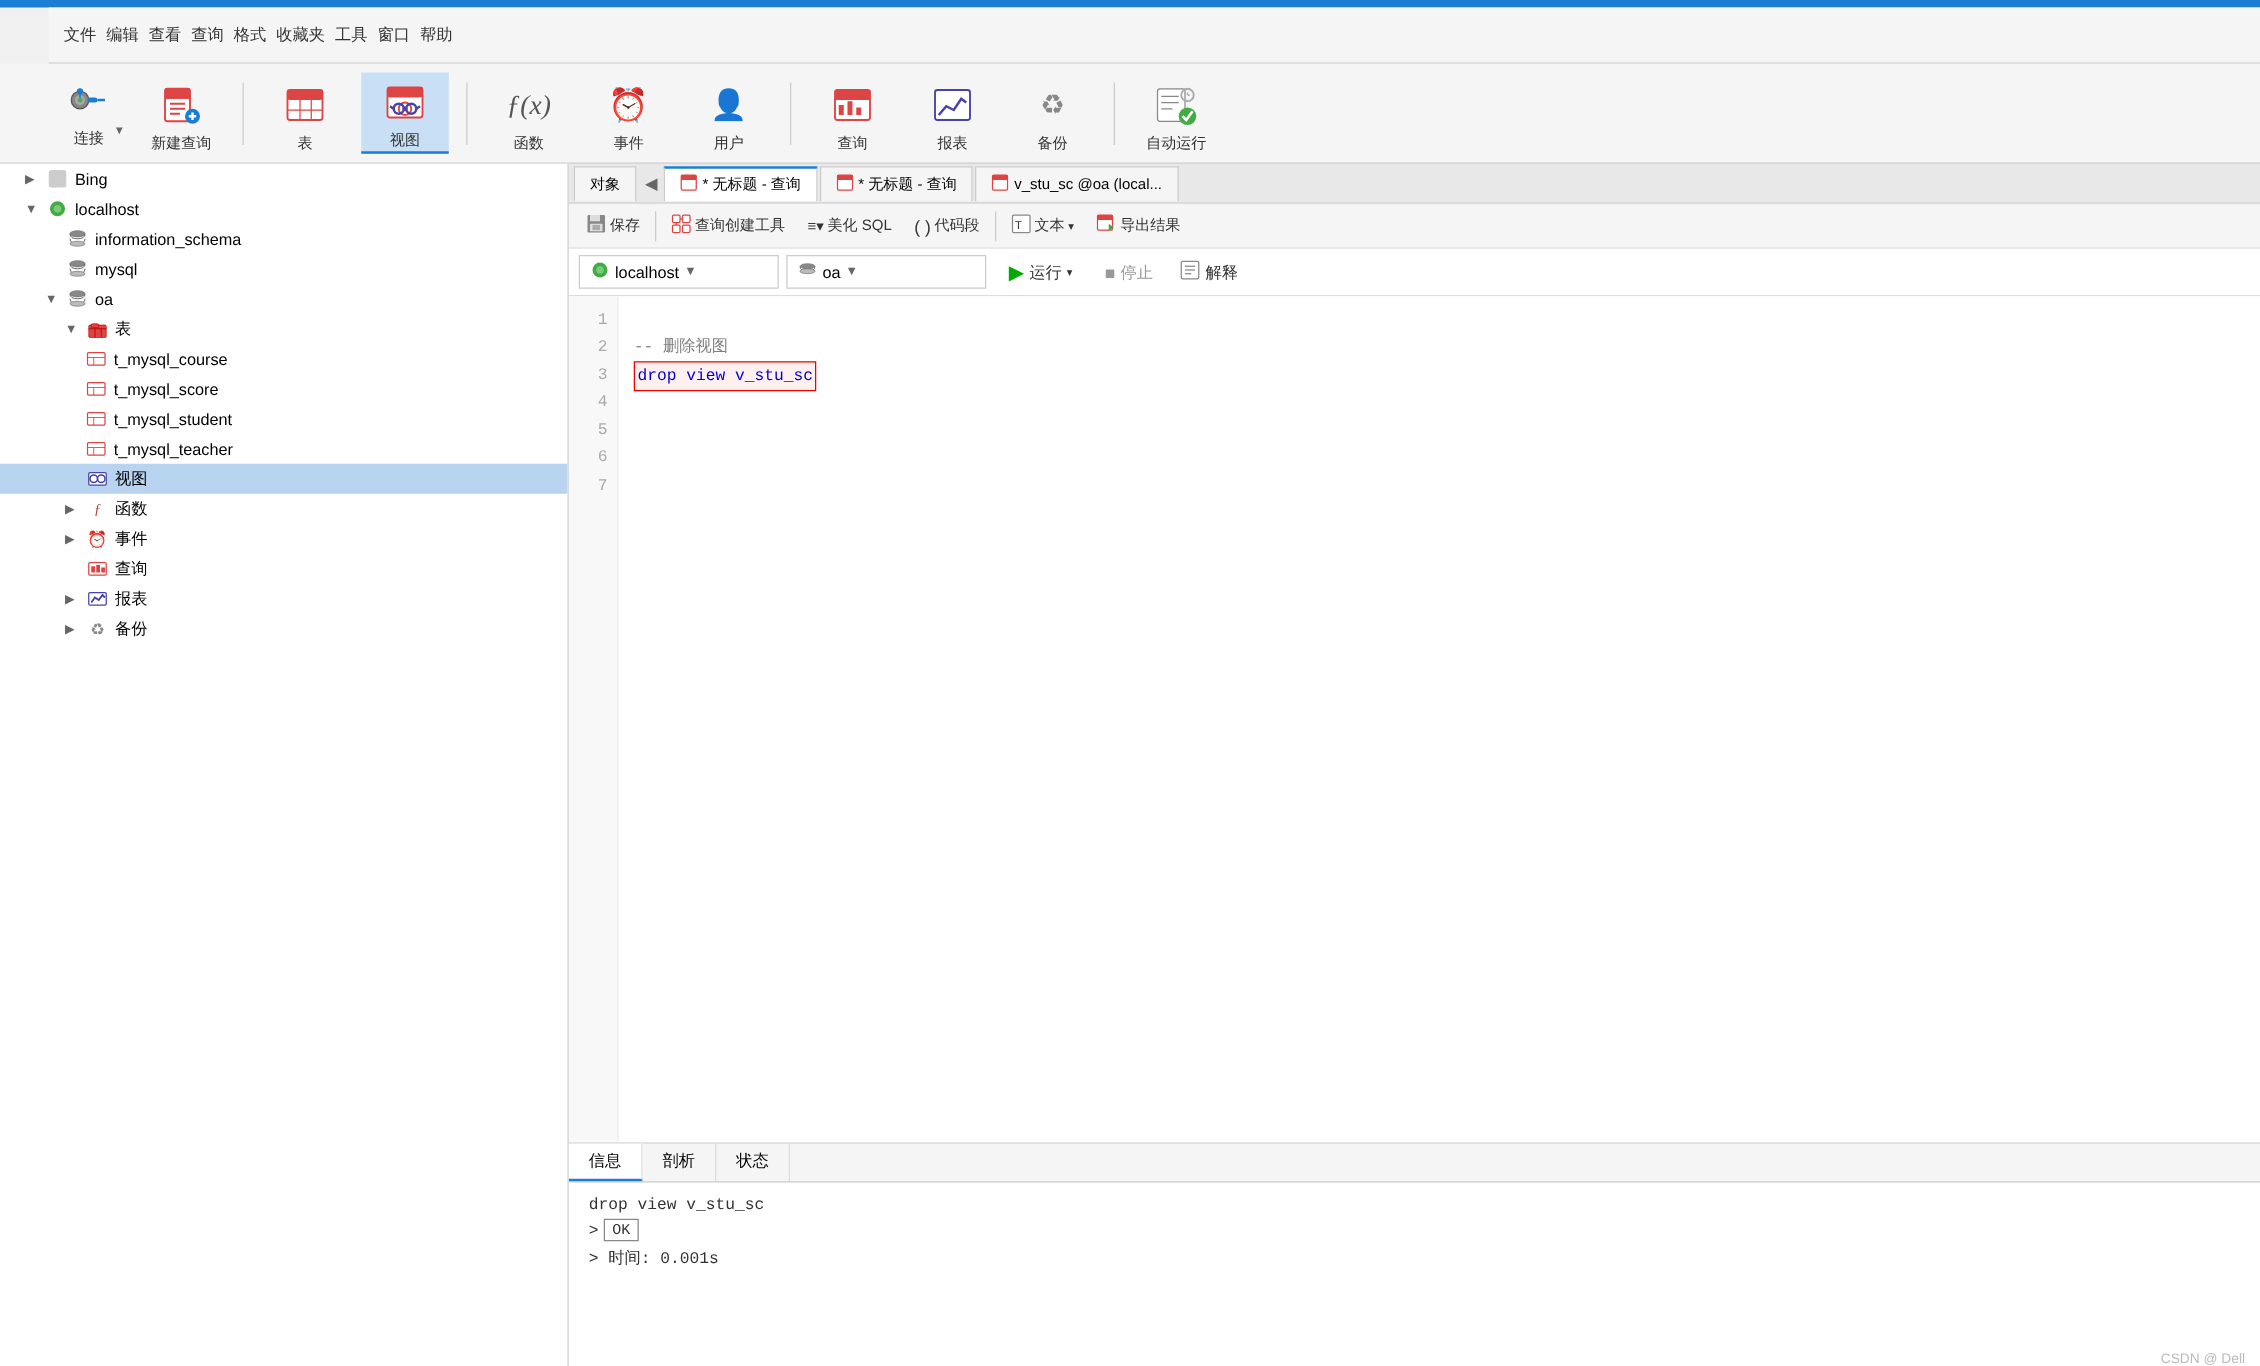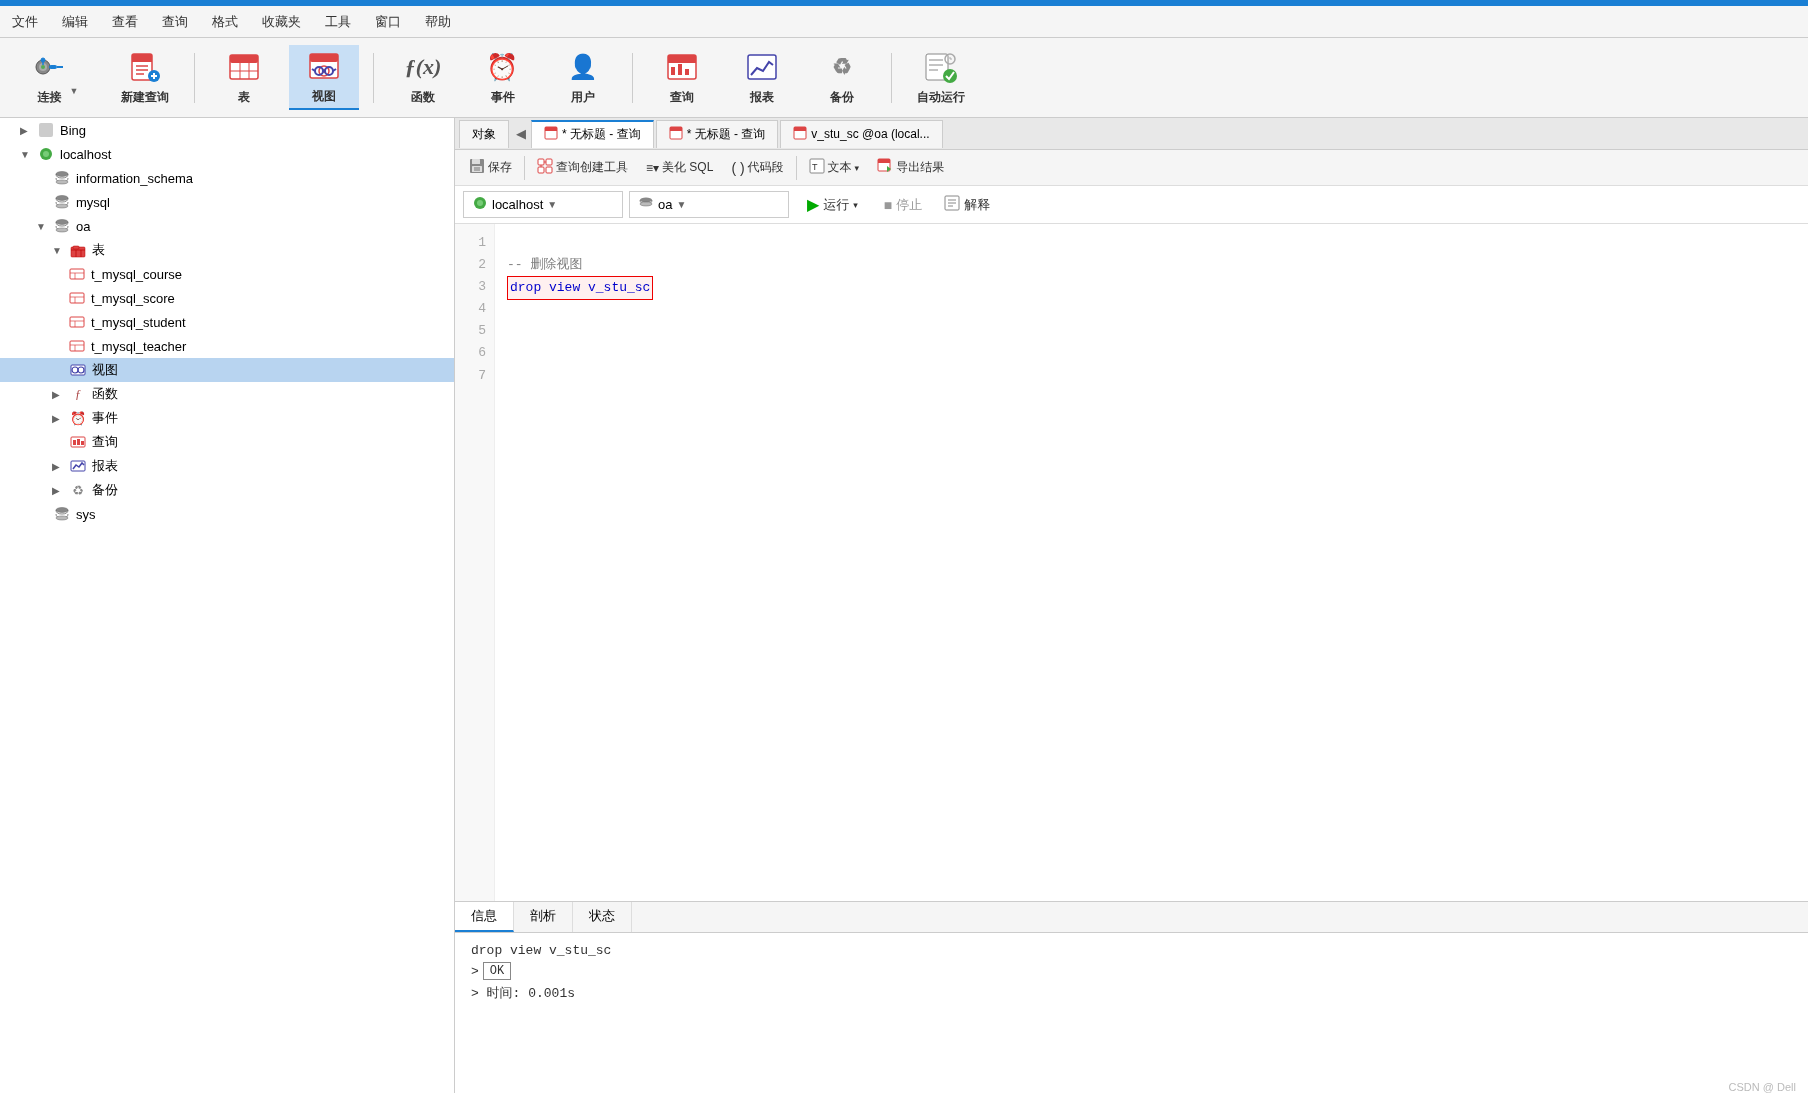--- a/index.html
+++ b/index.html
@@ -1,24 +1,24 @@
 <!DOCTYPE html>
 <html><head>
   <meta charset="utf-8">
   <style>
     * { box-sizing: border-box; margin: 0; padding: 0; }
     body { font-family: 'Microsoft YaHei', SimSun, sans-serif; font-size: 13px; background: #f0f0f0; overflow: hidden; width: 1808px; height: 1093px; }
 
     
-    .menu-bar { background: #f5f5f5; border-bottom: 1px solid #ccc; padding: 4px 8px; display: flex; gap: 16px; align-items: center; height: 32px; }
+    .menu-bar { background: #f5f5f5; border-bottom: 1px solid #ccc; padding: 4px 8px; display: flex; gap: 0; align-items: center; height: 45px; margin-left: 39px; }
     .menu-item { font-size: 13px; color: #333; cursor: pointer; padding: 2px 4px; }
 
     
     .toolbar { background: #f5f5f5; border-bottom: 1px solid #ccc; display: flex; align-items: center; padding: 6px 10px; gap: 10px; height: 80px; }
-    .toolbar-btn { display: flex; flex-direction: column; align-items: center; justify-content: center; width: 70px; height: 65px; cursor: pointer; border: none; background: transparent; font-size: 12px; color: #333; gap: 4px; font-weight: bold; }
+    .toolbar-btn { display: flex; flex-direction: column; align-items: center; justify-content: flex-end; width: 70px; height: 65px; cursor: pointer; border: none; background: transparent; font-size: 12px; color: #333; gap: 4px; }
     .toolbar-btn.active { background: #c8dff5; border-bottom: 2px solid #1a7fd4; }
     .toolbar-divider { width: 1px; height: 50px; background: #ccc; margin: 0 4px; }
     .icon-box { width: 36px; height: 36px; display: flex; align-items: center; justify-content: center; font-size: 22px; }
 
     
     .main-layout { display: flex; height: calc(1093px - 30px - 80px); }
 
     
     .sidebar { width: 455px; background: #fff; border-right: 1px solid #ccc; overflow-y: auto; }
     .sidebar-item { display: flex; align-items: center; padding: 3px 8px; cursor: pointer; font-size: 13px; gap: 5px; }
@@ -403,32 +403,20 @@
       <span>报表</span>
     </div>
 
     <div class="sidebar-item indent3">
       <span class="expand-arrow">▶</span>
       <span class="sidebar-icon" style="font-size:13px;color:#888;">♻</span>
       <span>备份</span>
     </div>
 
 
-    <div class="sidebar-item indent2">
-      <span class="expand-arrow"></span>
-      <span class="sidebar-icon">
-        <svg width="16" height="16" viewBox="0 0 16 16">
-            <ellipse cx="8" cy="4" rx="6" ry="2.5" fill="#888" stroke="#666" stroke-width="0.5"></ellipse>
-            <path d="M2,4 Q2,8 8,8 Q14,8 14,4" fill="none" stroke="#666" stroke-width="0.8"></path>
-            <path d="M2,8 Q2,12 8,12 Q14,12 14,8" fill="none" stroke="#666" stroke-width="0.8"></path>
-            <ellipse cx="8" cy="12" rx="6" ry="2" fill="#bbb" stroke="#666" stroke-width="0.5"></ellipse>
-          </svg>
-      </span>
-      <span>sys</span>
-    </div>
   </div>
 
   <div class="right-panel">
 
     <div class="tab-bar">
       <div class="tab-obj">
         <span>对象</span>
       </div>
       <div class="tab-arrow">◀</div>
       <div class="tab active">

